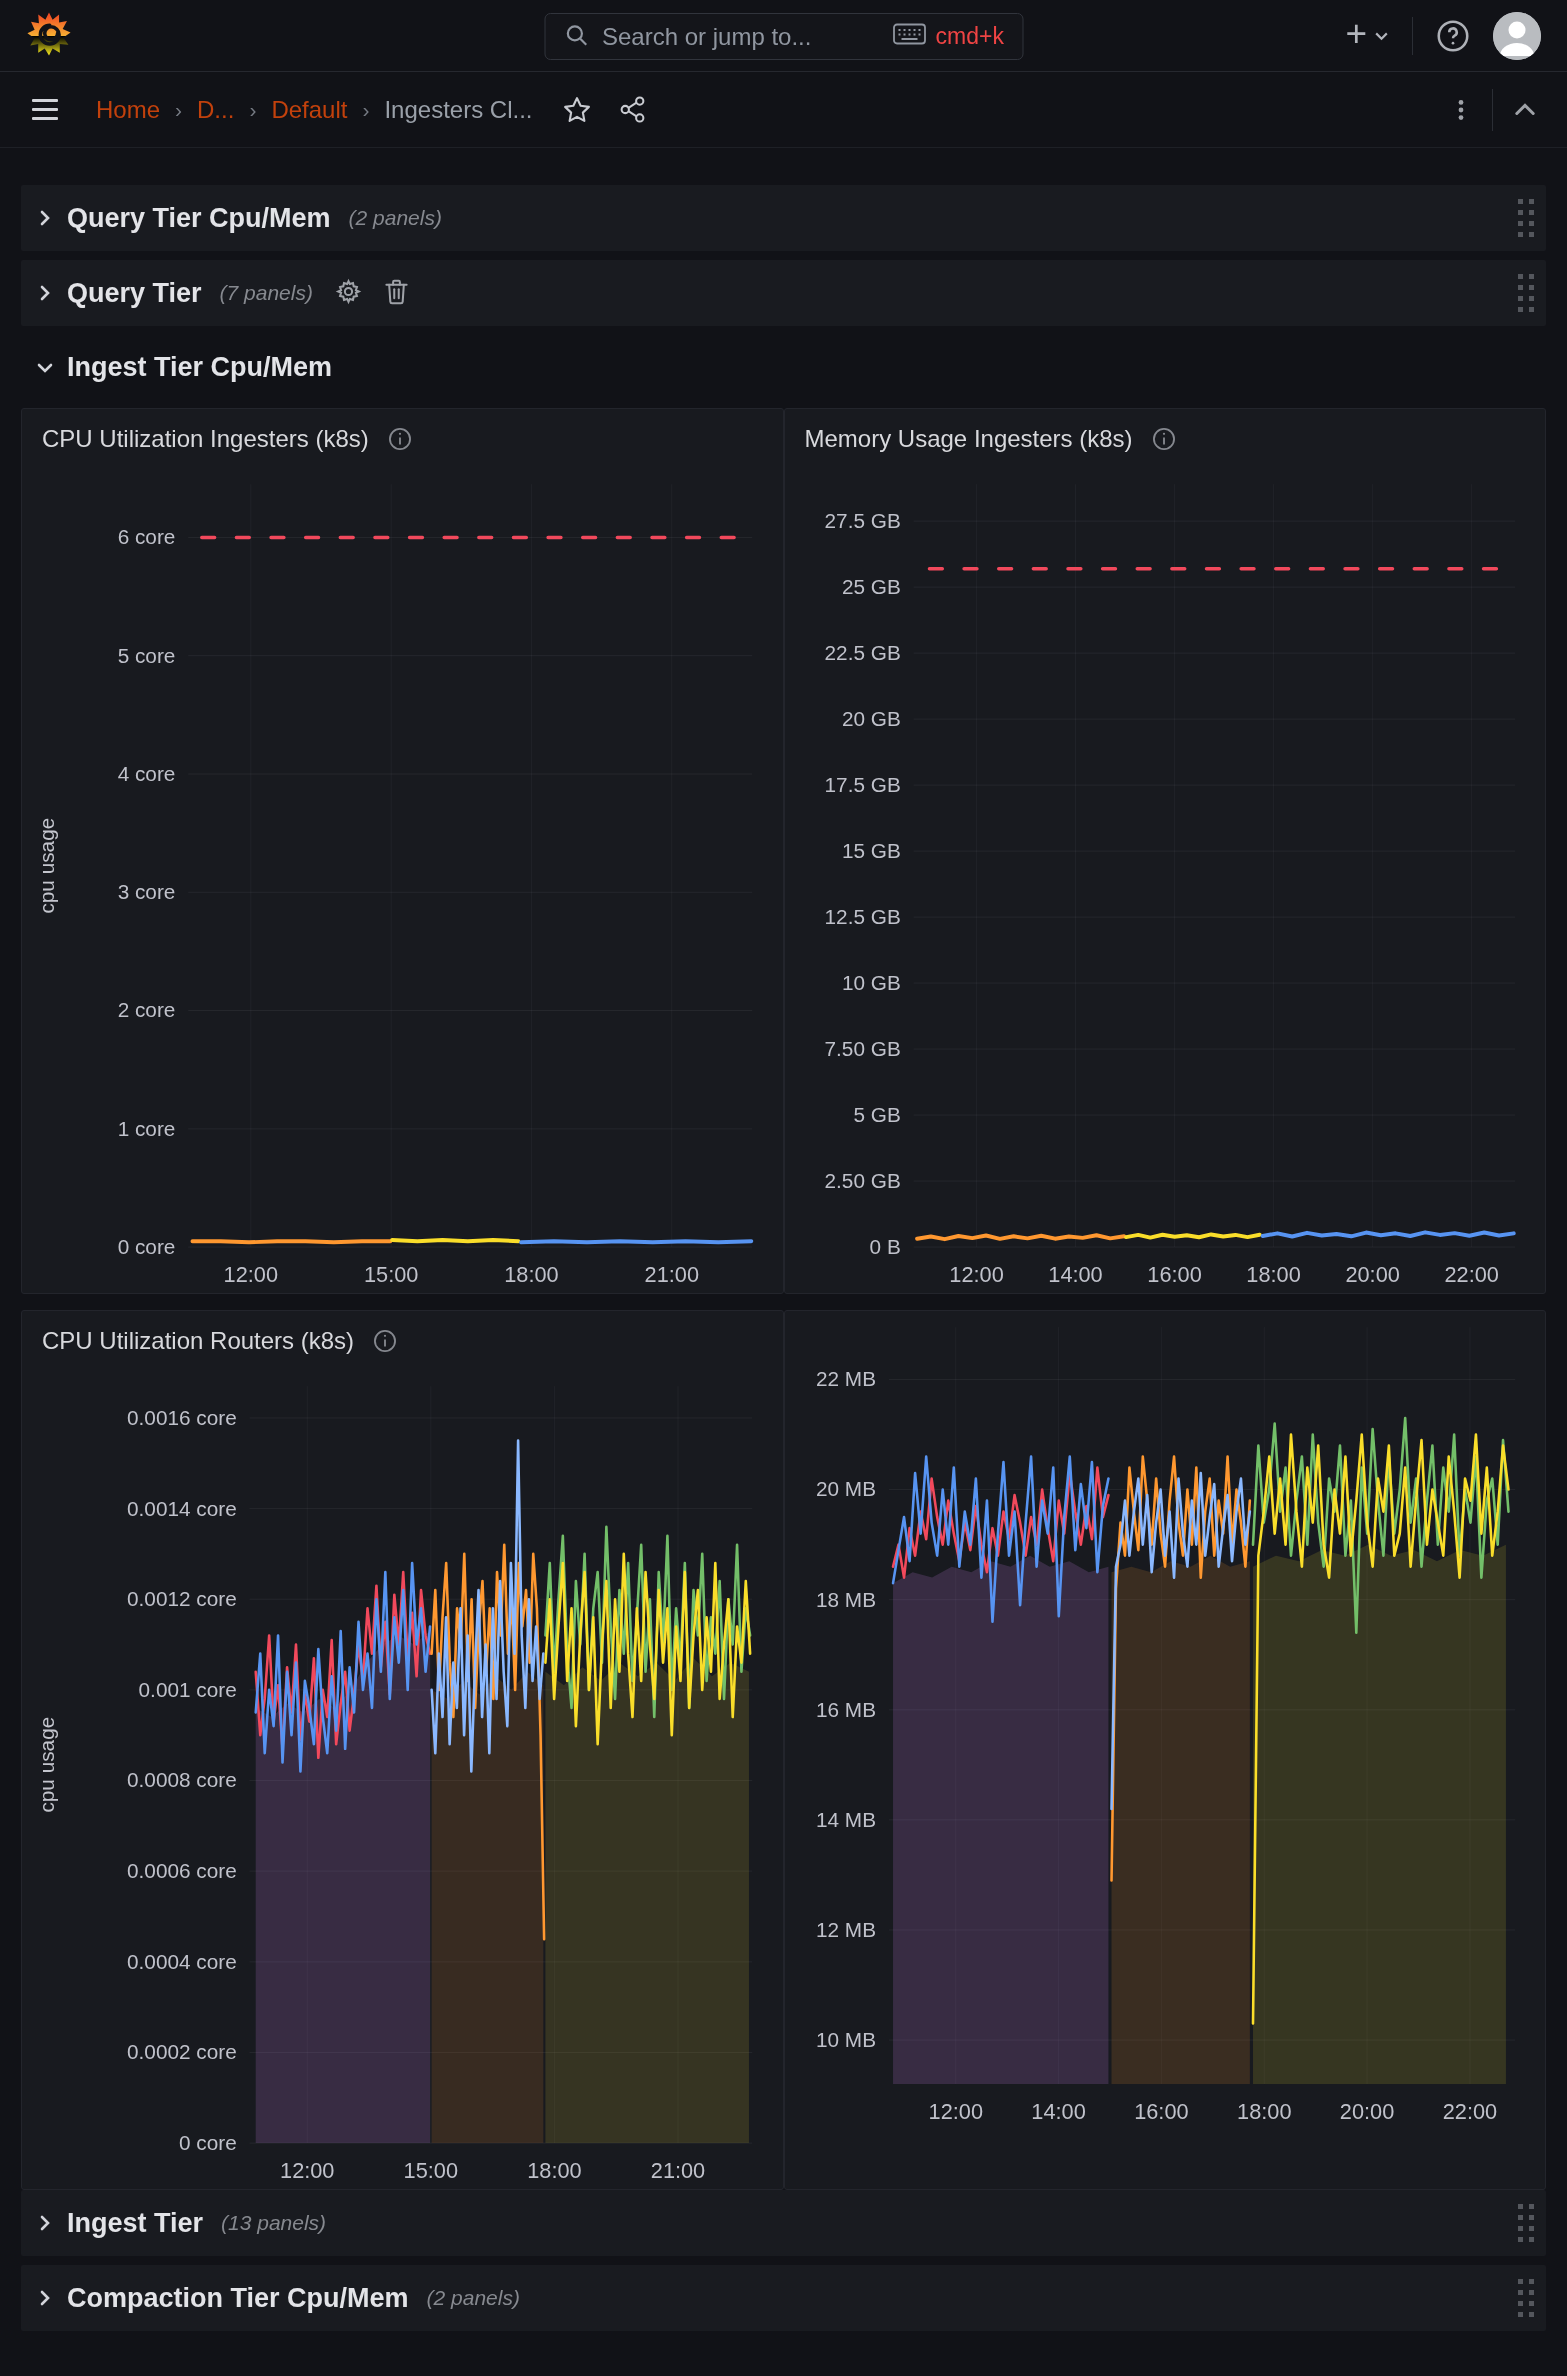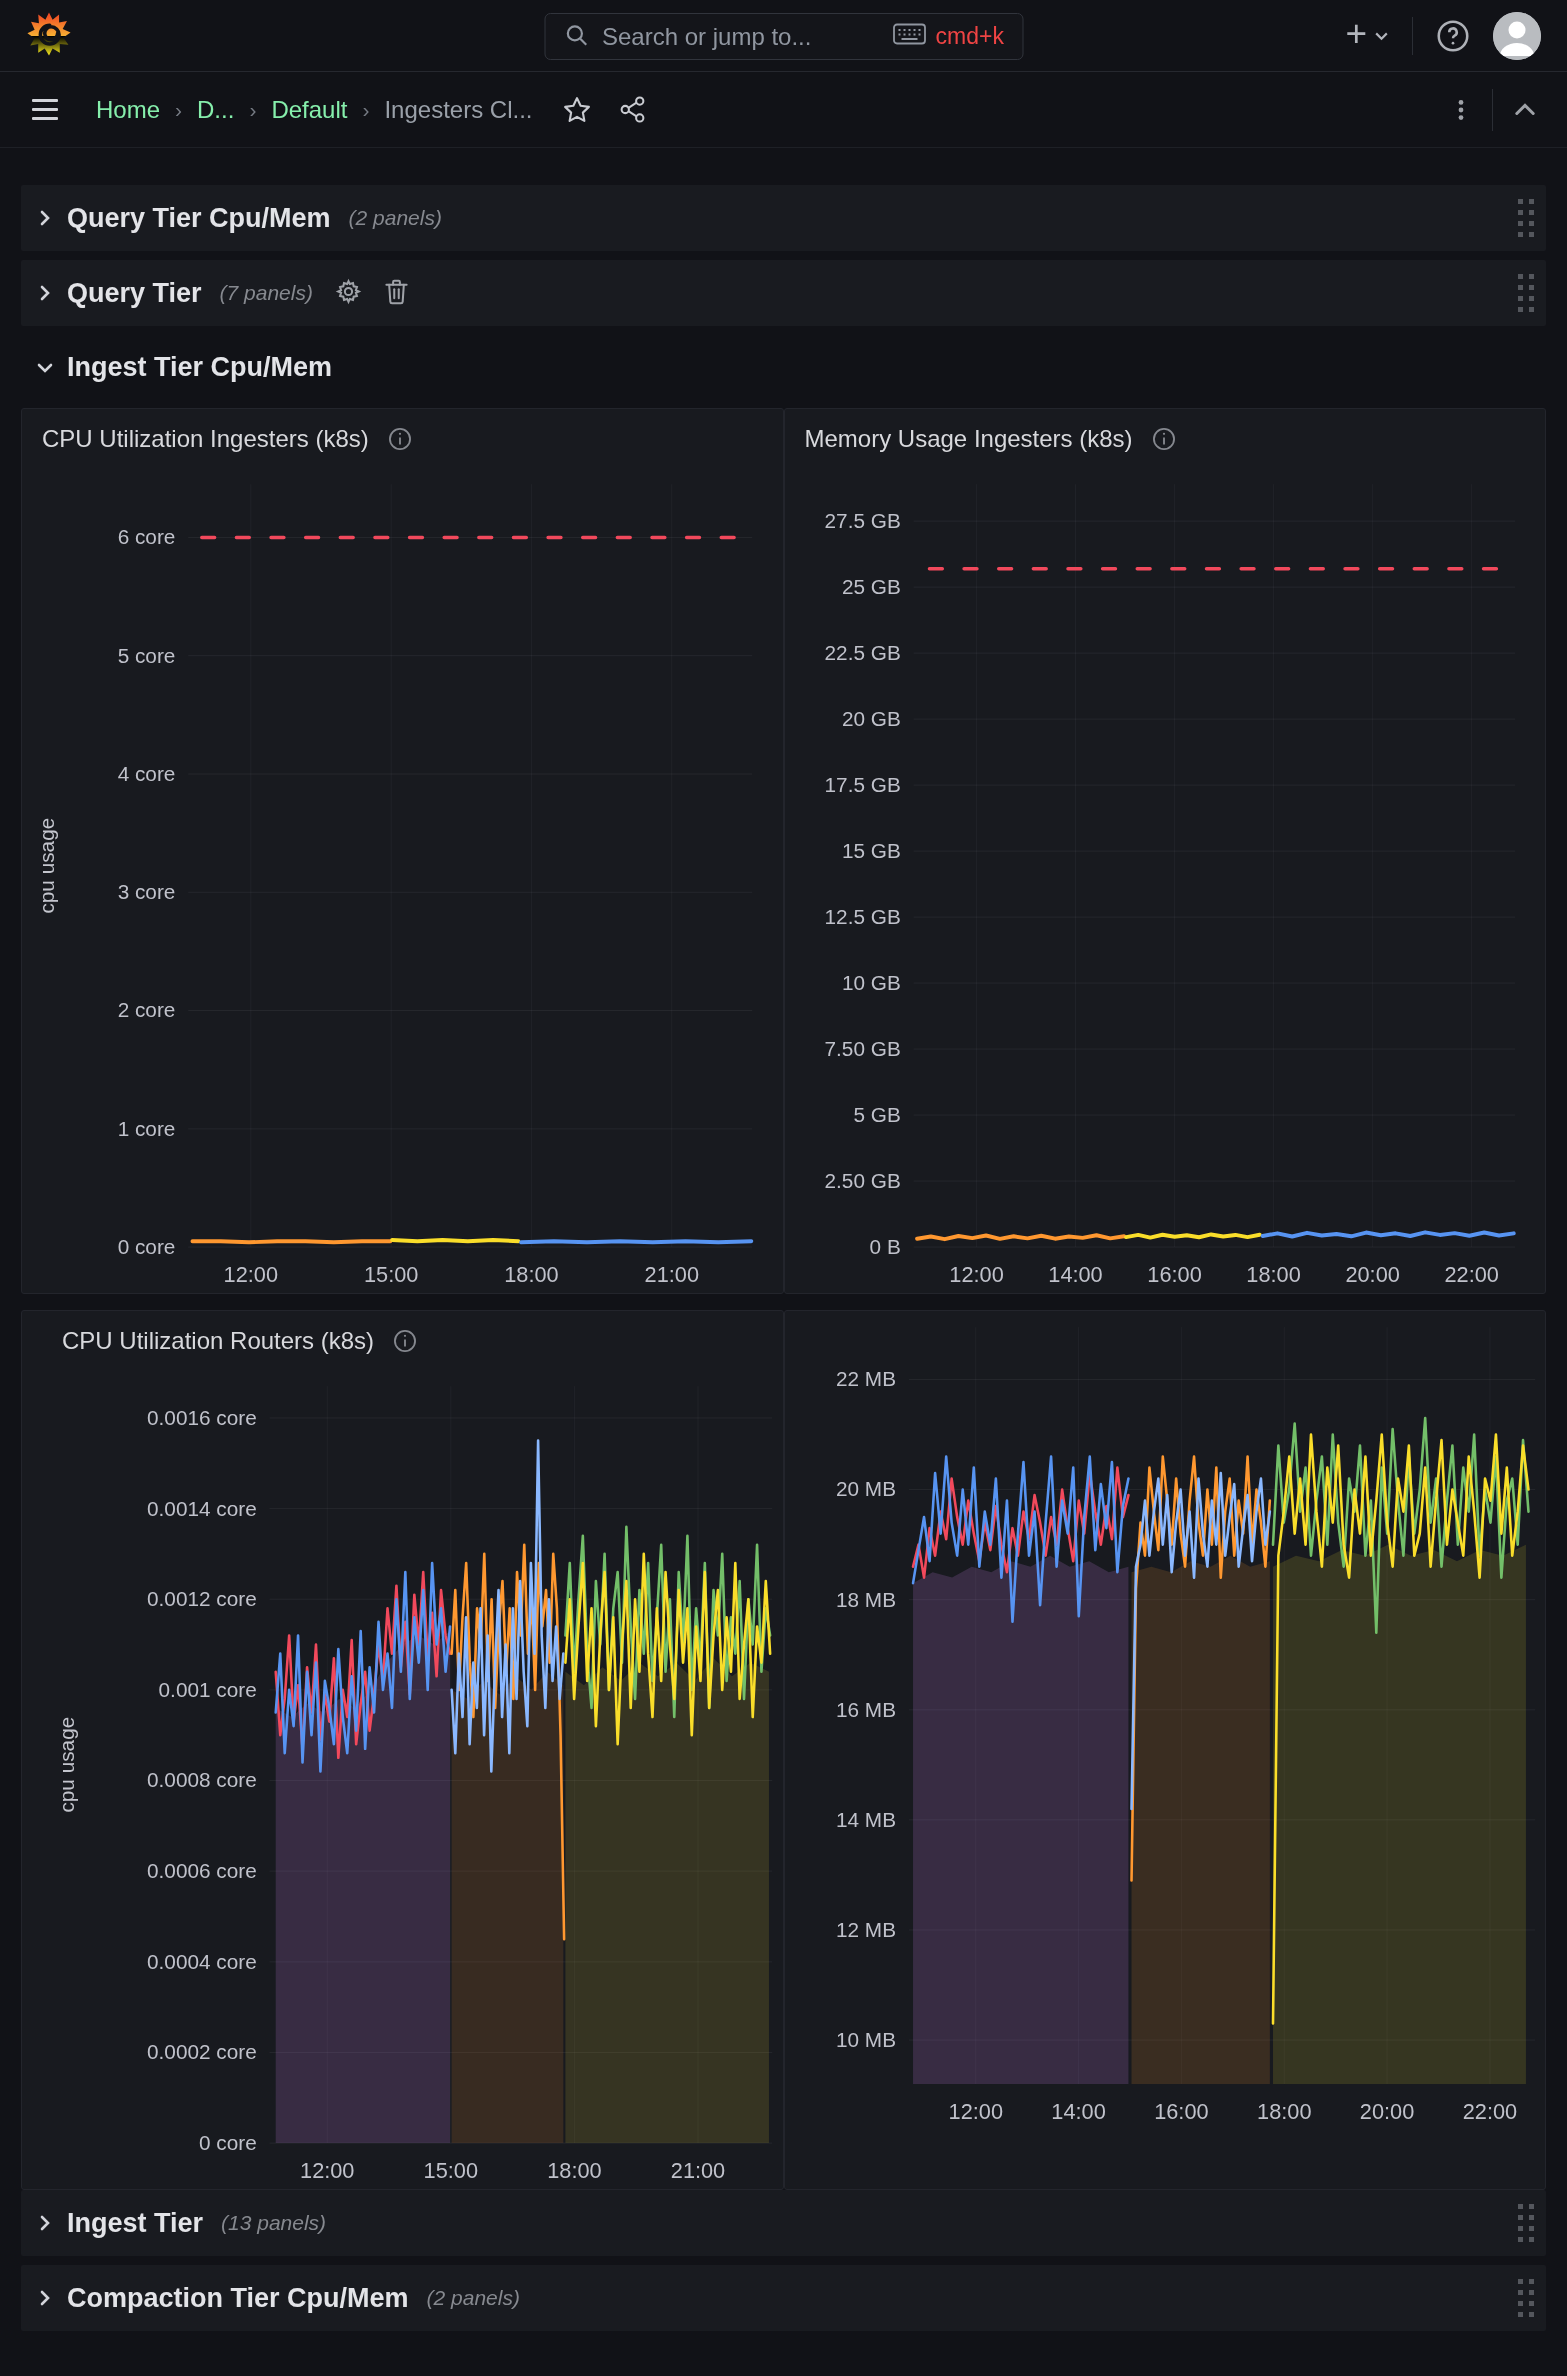--- a/index.html
+++ b/index.html
@@ -17,42 +17,42 @@
   .plusgrp { display:flex; align-items:center; gap:6px; color:#b2b5bc; cursor:pointer; }
   .plusgrp .plus { font-size:37px; font-weight:300; line-height:1; margin-top:-4px; }
   .vdiv { width:1px; height:38px; background:#2b2e35; }
   .avatar { width:48px; height:48px; border-radius:50%; background:#c3c6ca; overflow:hidden; cursor:pointer; }
 
   
   .navbar { height:76px; background:#111217; border-bottom:1px solid #1e2026; display:flex; align-items:center; padding:0 28px; gap:20px; }
   .burger { display:flex; flex-direction:column; gap:6px; cursor:pointer; padding:4px; }
   .burger div { width:26px; height:3px; background:#d2d4da; border-radius:1px; }
   .crumbs { display:flex; align-items:center; gap:15px; margin-left:14px; font-size:24px; }
-  .crumb { color:#86efac; cursor:pointer; white-space:nowrap; }
+  .crumb { color:#c2410c; cursor:pointer; white-space:nowrap; }
   .crumb.dim { color:#9aa0a9; }
   .crumb-sep { color:#767b84; font-size:21px; }
   .nav-icons { display:flex; align-items:center; gap:26px; margin-left:10px; }
   .nav-right { margin-left:auto; display:flex; align-items:center; gap:18px; }
 
   
   .dash { padding:37px 21px 0 21px;text-align:center; }
   .rowhdr { height:66px; background:#191b20; border-radius:2px; display:flex; align-items:center; padding:0 16px; margin-bottom:9px; position:relative; cursor:pointer; }
   .rowhdr.open { background:transparent; height:63px; margin-bottom:9px; }
   .rowhdr .title { font-size:27px; font-weight:700; color:#e3e4e8; margin-left:14px; }
   .rowhdr .count { font-size:21px; font-style:italic; color:#86898f; margin-left:18px; }
   .rowhdr .acticon { margin-left:22px; cursor:pointer; }
   .draghandle { position:absolute; right:12px; top:50%; transform:translateY(-50%); display:grid; grid-template-columns:5px 5px; gap:6px; cursor:grab; }
   .draghandle i { width:5px; height:5px; background:#54575d; display:block; }
   .chev { transition:transform .1s; }
   .chev.down { transform:rotate(90deg); }
 
   .panel-row { display:grid; grid-template-columns:1fr 1fr; margin-bottom:16px; }
   .panel { background:#181a1f; border:1px solid #23252c; border-radius:3px; display:flex; flex-direction:column; }
   .panel-row.r1 .panel { height:886px; }
-  .panel-row.r2 .panel { height:880px;padding-left:20px; }
+  .panel-row.r2 .panel { height:880px; }
   .panel-header { height:59px; display:flex; align-items:center; justify-content:flex-start; padding:0 20px; cursor:move; }
   .panel-title { font-size:24px; font-weight:500; color:#d8d9dd; }
   .info-badge { margin-left:18px; cursor:pointer; display:flex; }
   .panel-body { flex:1; position:relative; }
   .panel-body svg { position:absolute; inset:0; }
 
   .mt10 { margin-top:10px; }
 </style>
 </head>
 <body>

